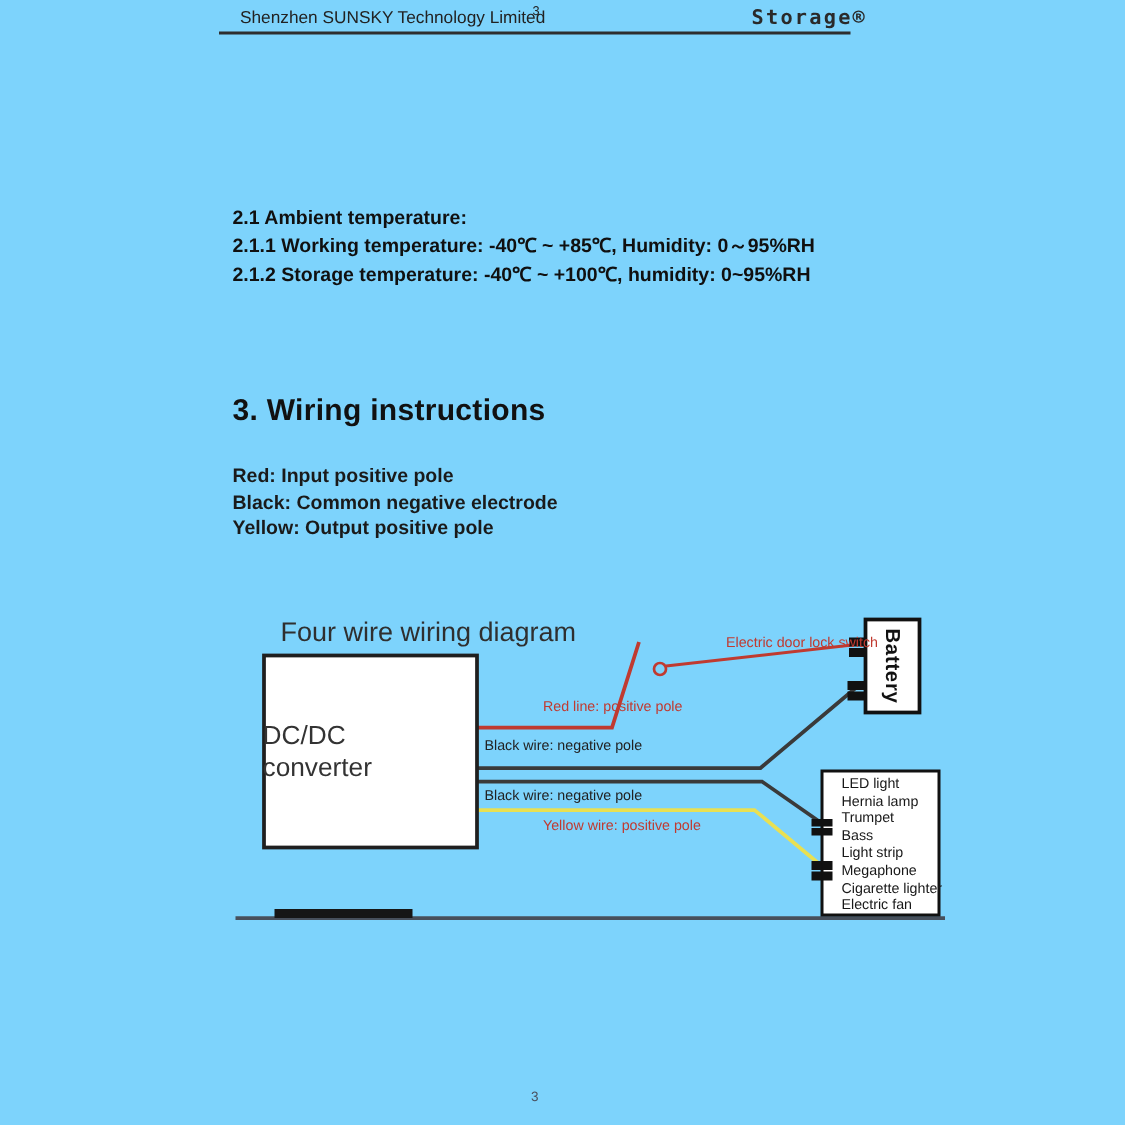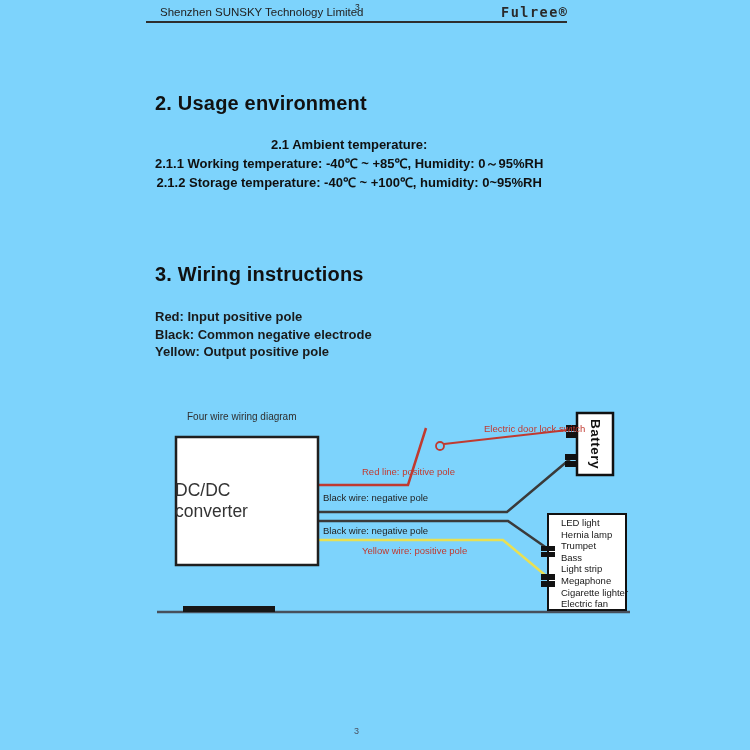--- a/index.html
+++ b/index.html
@@ -10,25 +10,25 @@
   .abs{position:absolute;}
   
   .hdr-company{left:160px;top:6px;font-size:11.5px;color:#222;}
   .hdr-sup{left:355px;top:2px;font-size:8.5px;color:#222;}
   .hdr-brand{left:501px;top:4px;font-size:13.5px;font-weight:700;letter-spacing:1.5px;
     font-family:"DejaVu Sans Mono",monospace;color:#2a2a2a;}
   .hdr-rule{left:146px;top:21px;width:421px;height:2px;background:#2e2e2e;}
   
   .h2{font-size:20px;font-weight:700;color:#111;letter-spacing:0.2px;}
   .usage-title{left:155px;top:92px;}
-  .usage-lines{left:155px;top:135px;font-size:13px;font-weight:700;line-height:19px;color:#101010;text-align:center;}
+  .usage-lines{left:155px;top:135px;font-size:13px;font-weight:700;line-height:19px;color:#101010;}
   .wiring-title{left:155px;top:263px;}
   .wiring-lines{left:155px;top:308px;font-size:13px;font-weight:700;line-height:17.5px;color:#1a1a1a;}
   
-  .dg-caption{left:187px;top:411px;font-size:10px;color:#2f2f2f;}
+  .dg-caption{left:187px;top:411px;font-size:18px;color:#2f2f2f;}
   .dg-svg{left:0;top:0;width:750px;height:750px;z-index:1;}
   .wire-red{stroke:var(--accent-red);fill:none;}
   .wire-black{stroke:var(--wire-black);fill:none;}
   .wire-yellow{stroke:var(--wire-yellow);fill:none;}
   .rule-dark{stroke:var(--rule-dark);}
   .lbl{position:absolute;z-index:2;font-size:9.5px;white-space:nowrap;}
   .lbl-red{color:var(--accent-red);margin-left:40px;}
   .lbl-black{color:#222;}
   .converter-label{left:175px;top:437px;width:127px;height:128px;z-index:2;
     display:flex;align-items:center;justify-content:center;font-size:17.5px;color:#333;}
@@ -39,24 +39,23 @@
   
   .page-num{left:354px;top:726px;font-size:9px;color:#4a5160;}
 </style>
 </head>
 <body>
 
 <div class="page">
 
   <div class="abs hdr-company">Shenzhen SUNSKY Technology Limited</div>
   <div class="abs hdr-sup">3</div>
-  <div class="abs hdr-brand">Fulree®</div>
+  <div class="abs hdr-brand">Storage®</div>
   <div class="abs hdr-rule"></div>
 
-  <div class="abs h2 usage-title">2. Usage environment</div>
   <div class="abs usage-lines">
     <div>2.1 Ambient temperature:</div>
     <div>2.1.1 Working temperature: -40℃ ~ +85℃, Humidity: 0～95%RH</div>
     <div>2.1.2 Storage temperature: -40℃ ~ +100℃, humidity: 0~95%RH</div>
   </div>
 
   <div class="abs h2 wiring-title">3. Wiring instructions</div>
   <div class="abs wiring-lines">
     <div>Red: Input positive pole</div>
     <div>Black: Common negative electrode</div>

